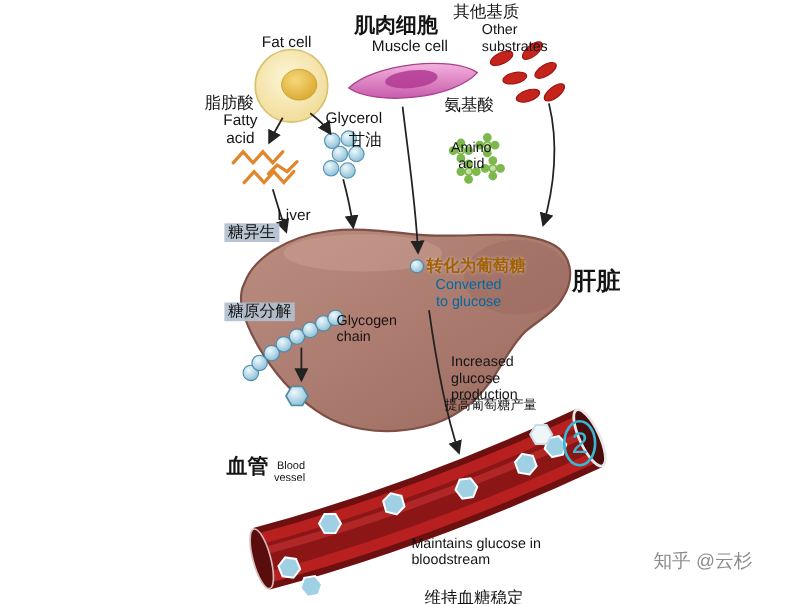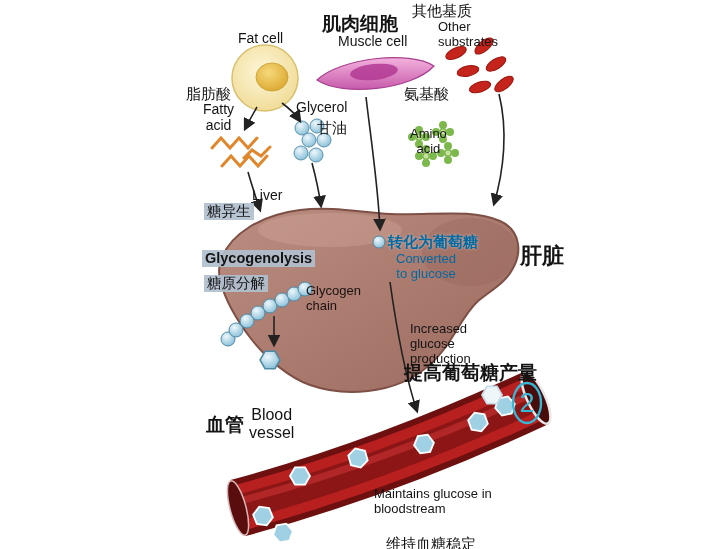--- a/index.html
+++ b/index.html
@@ -194,45 +194,45 @@
   <div class="lbl" style="left:438px;top:20px;font-size:13px;">Other
 substrates</div>
 
   <div class="lbl" style="left:186px;top:85px;font-size:15px;">脂肪酸</div>
   <div class="lbl ctr" style="left:203px;top:102px;font-size:14px;">Fatty
 acid</div>
 
   <div class="lbl" style="left:296px;top:100px;font-size:14px;">Glycerol</div>
   <div class="lbl" style="left:317px;top:119px;font-size:15px;">甘油</div>
 
-  <div class="lbl" style="left:404px;top:87px;font-size:15px;font-family:Liberation Mono, monospace;">氨基酸</div>
+  <div class="lbl" style="left:404px;top:87px;font-size:15px;">氨基酸</div>
   <div class="lbl ctr" style="left:410px;top:103px;font-size:13px;margin-top:24px;">Amino
 acid</div>
 
   <div class="lbl" style="left:252px;top:188px;font-size:14px;">Liver</div>
 
   <div class="lbl hl" style="left:204px;top:203px;font-size:14.5px;">糖异生</div>
-  <div class="lbl hl b" style="left:202px;top:250px;font-size:14.5px;">Glycogenolysis</div>
   <div class="lbl hl" style="left:204px;top:275px;font-size:14.5px;">糖原分解</div>
 
-  <div class="lbl b" style="left:388px;top:233px;font-size:15px;color:#0369a1;text-shadow:0 0 3px rgba(255,255,255,.5);text-align:center;">转化为葡萄糖</div>
+  <div class="lbl b" style="left:388px;top:233px;font-size:15px;color:#a16207;text-shadow:0 0 3px rgba(255,255,255,.5);text-align:center;">转化为葡萄糖</div>
   <div class="lbl white ctr" style="left:396px;top:252px;font-size:13px;">Converted
 to glucose</div>
 
   <div class="lbl b" style="left:520px;top:243px;font-size:22px;">肝脏</div>
 
   <div class="lbl" style="left:306px;top:284px;font-size:13px;color:#1a1210;">Glycogen
 chain</div>
 
   <div class="lbl" style="left:410px;top:322px;font-size:13px;">Increased
 glucose
 production</div>
-  <div class="lbl" style="left:404px;top:362px;font-size:19px;font-weight:bold;">提高葡萄糖产量</div>
+  <div class="lbl" style="left:404px;top:362px;font-size:12px;">提高葡萄糖产量</div>
 
   <div class="lbl b" style="left:206px;top:414px;font-size:19px;">血管</div>
-  <div class="lbl ctr" style="left:249px;top:406px;font-size:16px;">Blood
+  <div class="lbl ctr" style="left:249px;top:418px;font-size:10px;text-align:right;">Blood
 vessel</div>
 
   <div class="lbl" style="left:374px;top:487px;font-size:13px;">Maintains glucose in
 bloodstream</div>
   <div class="lbl" style="left:386px;top:535px;font-size:15px;">维持血糖稳定</div>
 
+  <div class="lbl wm" style="left:594px;top:500px;font-size:17px;">知乎 @云杉</div>
 </div>
 
 </body></html>

